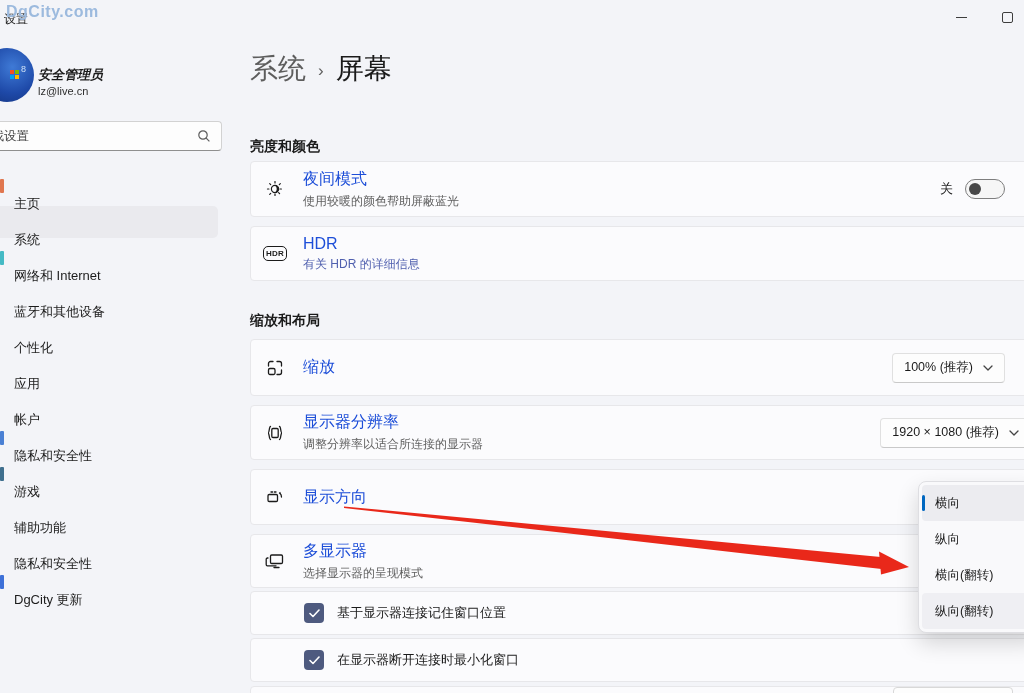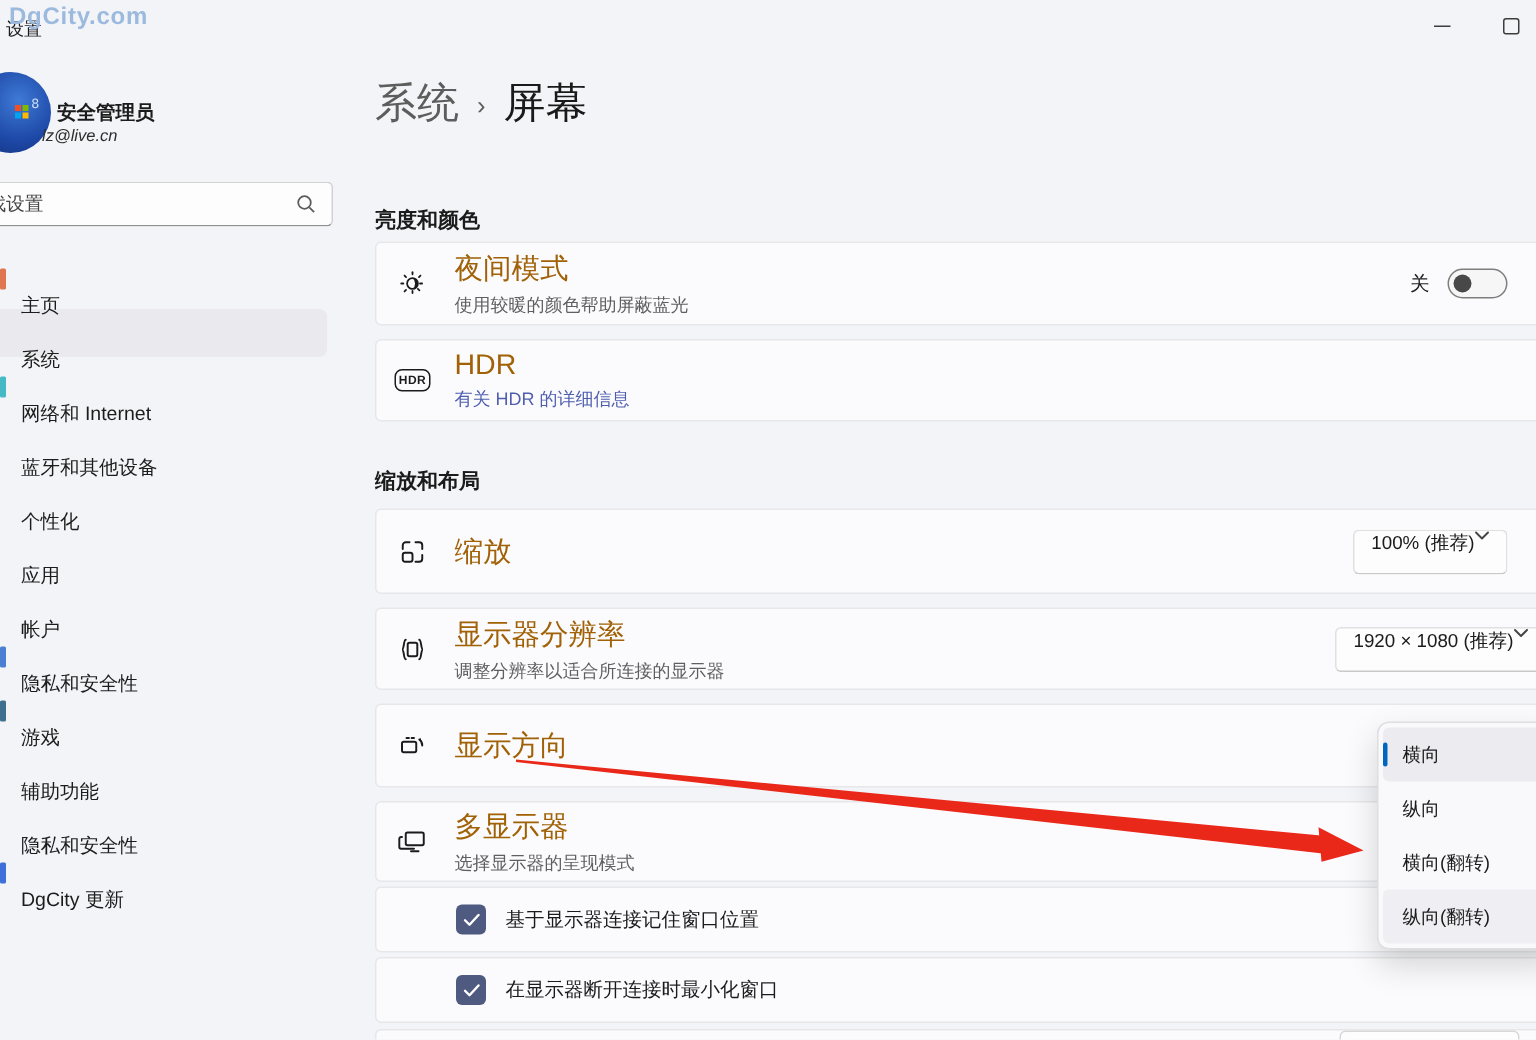--- a/index.html
+++ b/index.html
@@ -28,22 +28,22 @@
     background:radial-gradient(circle at 60% 35%,#3f7ad6 0%,#1e49a8 55%,#123079 100%);
     overflow:hidden;}
   .avatar-flag{position:absolute;left:30px;top:22px;width:9px;height:9px;
     display:grid;grid-template-columns:4px 4px;grid-template-rows:4px 4px;gap:1px;}
   .avatar-flag i{display:block;}
   .avatar-flag i:nth-child(1){background:#f25022;}
   .avatar-flag i:nth-child(2){background:#7fba00;}
   .avatar-flag i:nth-child(3){background:#00a4ef;}
   .avatar-flag i:nth-child(4){background:#ffb900;}
   .avatar-num{position:absolute;left:41px;top:16px;font-size:9px;color:#cfe0f5;}
-  .user-name{position:absolute;left:38px;top:22px;font-size:13px;font-weight:bold;color:#1b1b1b;}
-  .user-email{position:absolute;left:28px;top:41px;font-size:11px;color:#2e2e2e;font-style:italic;}
+  .user-name{position:absolute;left:38px;top:22px;font-size:13px;font-weight:bold;color:#1b1b1b;font-style:italic;}
+  .user-email{position:absolute;left:38px;top:41px;font-size:11px;color:#2e2e2e;}
 
   .searchbox{position:absolute;left:-34px;top:85px;width:256px;height:30px;box-sizing:border-box;
     background:#fdfdfd;border:1px solid #d2d2d2;border-bottom:1.5px solid #8f8f8f;border-radius:4px;}
   .searchbox input{position:absolute;left:12px;top:0;width:200px;height:28px;border:0;outline:none;
     background:transparent;font-size:12.5px;color:#454545;font-family:inherit;padding:0;}
   .searchbox input::placeholder{color:#454545;opacity:1;}
   .search-icon{position:absolute;right:10px;top:7px;}
 
   .nav{position:absolute;left:0;top:132px;width:222px;}
   .nav-item{position:relative;height:36px;display:flex;align-items:center;
@@ -66,32 +66,32 @@
   .card{position:relative;background:#fbfbfd;border:1px solid #e7e7ea;border-radius:4px;
     box-sizing:border-box;display:flex;align-items:center;padding:0 34px 0 13px;}
   .card.h56{height:56px;} .card.h55{height:55px;} .card.h57{height:57px;} .card.h54{height:54px;}
   .card.row-cb{height:44px;padding-left:53px;}
   .mt5{margin-top:5px;} .mt9{margin-top:9px;} .mt3{margin-top:3px;} .mt4{margin-top:4px;}
 
   .card-icon{width:22px;margin-right:17px;display:flex;align-items:center;justify-content:center;flex:none;}
   .hdr-badge{font-size:8px;font-weight:bold;border:1.4px solid #1b1b1b;border-radius:5px;
     padding:2px 2px;letter-spacing:0.3px;color:#1b1b1b;}
   .card-text{display:flex;flex-direction:column;justify-content:center;gap:3px;}
-  .card-title{font-size:19px;color:#a16207;}
+  .card-title{font-size:16px;color:#1d4ed8;}
   .card-sub{font-size:12px;color:#5f5f5f;}
   .card-link{font-size:12px;color:#4f5fae;font-weight:normal;}
   .card-right{margin-left:auto;display:flex;align-items:center;gap:12px;}
 
   .toggle-label{font-size:13px;color:#1b1b1b;}
   .toggle{width:40px;height:20px;border:1px solid #7e7e7e;border-radius:11px;background:#f6f6f6;
     position:relative;box-sizing:border-box;}
   .toggle .knob{position:absolute;left:3px;top:3px;width:12px;height:12px;border-radius:50%;background:#484848;}
 
   .dropdown{height:30px;box-sizing:border-box;background:#fdfdfd;border:1px solid #e0e0e0;
-    border-bottom-color:#c9c9c9;border-radius:4px;display:flex;align-items:flex-start;
+    border-bottom-color:#c9c9c9;border-radius:4px;display:flex;align-items:center;gap:10px;
     padding:0 11px;font-size:12.5px;color:#1b1b1b;white-space:nowrap;}
   .dd-res{margin-right:-26px;}
 
   .checkbox{width:20px;height:20px;border-radius:4px;background:#4e5a7f;display:flex;
     align-items:center;justify-content:center;margin-right:13px;flex:none;}
   .cb-label{font-size:13px;color:#1b1b1b;}
 
   .bottom-sliver{height:20px;}
 
   

